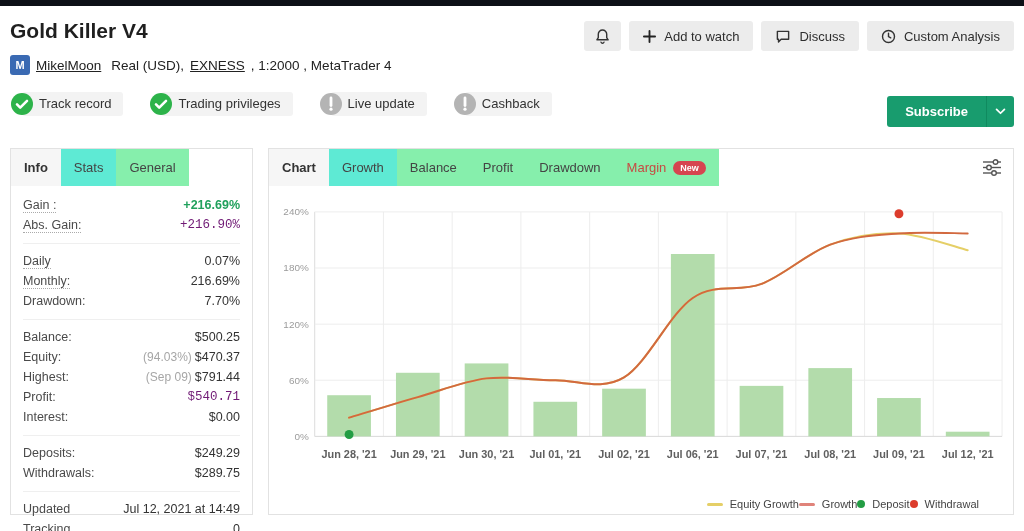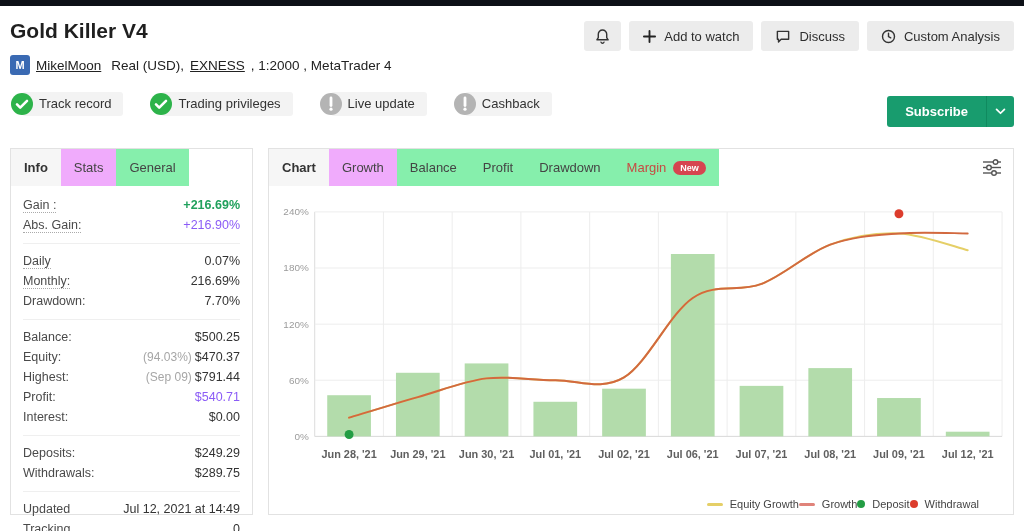--- a/index.html
+++ b/index.html
@@ -42,37 +42,37 @@
                display:flex; align-items:center; justify-content:center; cursor:pointer; }
 
   
   .main { position:absolute; top:148px; left:10px; right:10px; display:flex; gap:15px; }
   .panel { background:#fff; border:1px solid #e2e2e2; height:367px; }
   .stats-panel { width:243px; flex:none; }
   .chart-panel { flex:1; position:relative; }
 
   .tabbar { display:flex; height:37px; font-size:13px; color:#444; }
   .tab { display:flex; align-items:center; padding:0 13px; background:#86efac; cursor:pointer; gap:7px; white-space:nowrap; }
-  .tab.active { background:#f0abfc; }
+  .tab.active { background:#5eead4; }
   .tab.muted { background:#f6f6f6; font-weight:bold; color:#333; }
   .tab.tab-margin { color:#c64a42; }
   .new-badge { background:#d64550; color:#fff; font-size:9px; font-weight:bold;
                padding:2px 7px; border-radius:9px; }
 
   .settings-btn { position:absolute; top:10px; right:11px; background:none; border:none; cursor:pointer; }
 
   
   .stats-body { padding:2px 12px 0; }
   .stat-group { padding:7px 0 8px; border-bottom:1px solid #efefef; }
   .stat-group:last-child { border-bottom:none; }
   .stat-row { display:flex; justify-content:space-between; align-items:center; height:20px; font-size:12.5px; }
   .stat-label { color:#4a4a4a; }
   .stat-label.dotted { border-bottom:1px dotted #aaa; cursor:help; }
   .stat-value { color:#333; }
-  .stat-value.green { color:#8b5cf6; }
+  .stat-value.green { color:#701a75;font-family:Liberation Mono, monospace; }
   .stat-value.green-bold { color:#21a15d; font-weight:bold; }
   .prefix { color:#a6a6a6; margin-right:3px; font-size:12px; }
 
   
   .chart-area { margin:12px 3px 0 2px; }
   .legend { display:flex; justify-content:flex-end; padding:0 34px; margin-top:20px; }
   .legend-item { display:flex; align-items:center; gap:7px; font-size:11px; color:#444; }
   .sw-line { width:16px; height:3px; border-radius:2px; }
   .sw-dot  { width:8px; height:8px; border-radius:50%; }
 </style>

